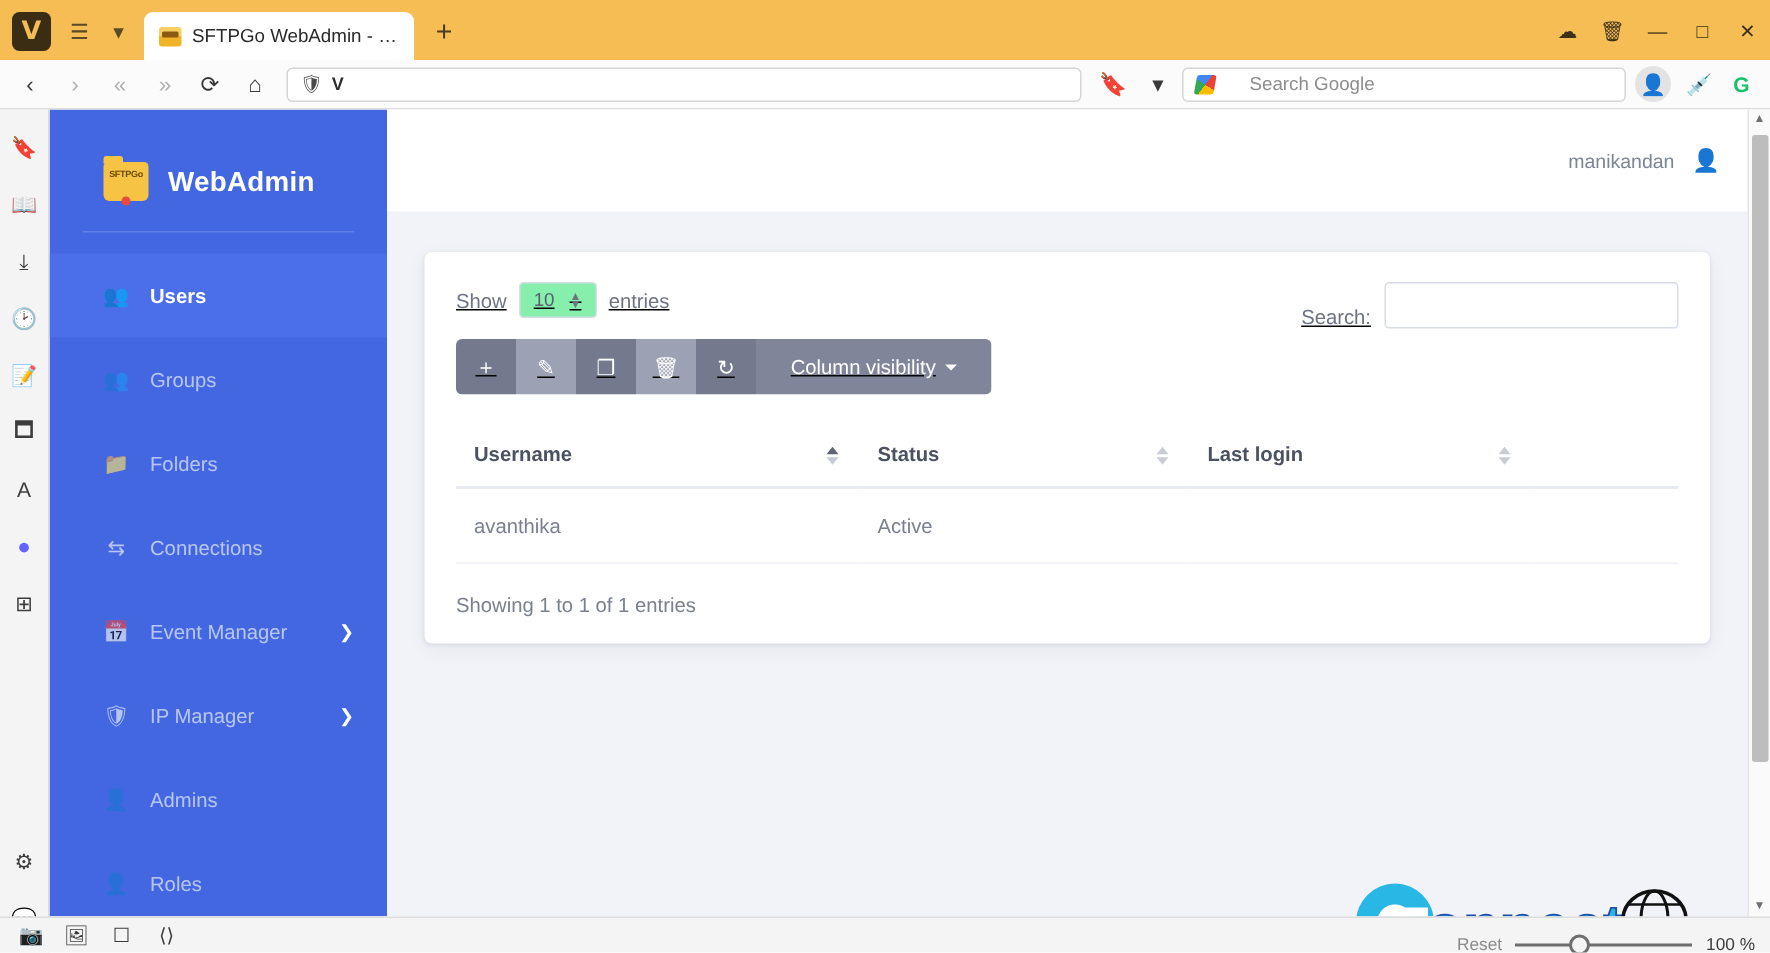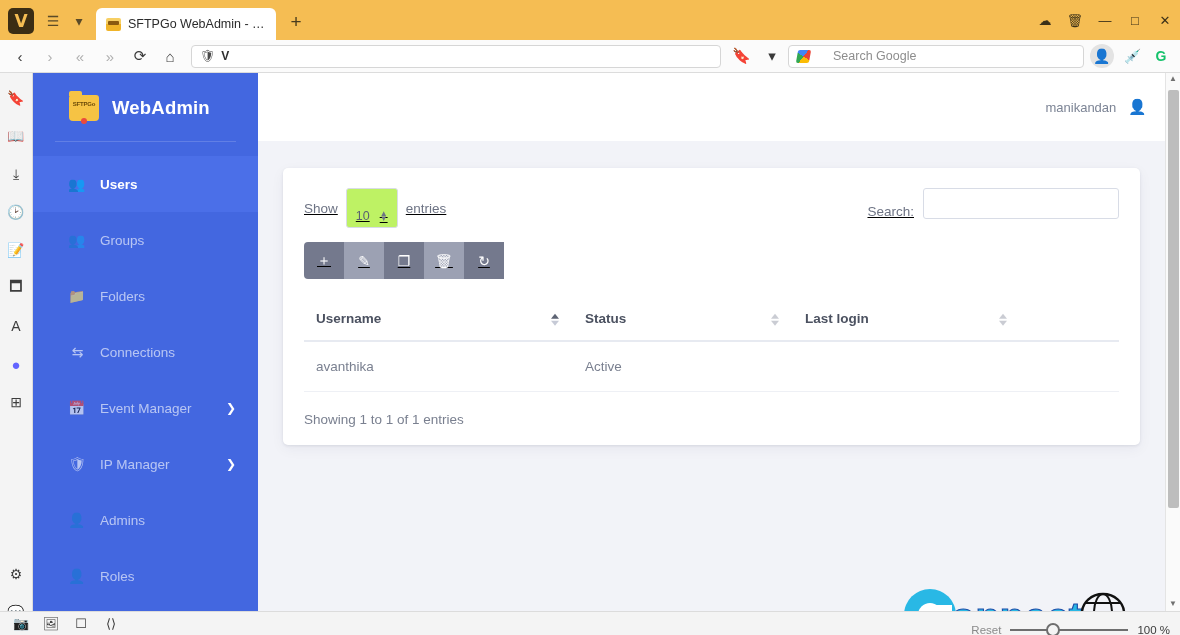--- a/index.html
+++ b/index.html
@@ -113,21 +113,21 @@
     position: absolute; left: 33px; top: 73px; width: 1135px; height: 538px;
     background: #ffffff; overflow: hidden;
   }
   .page-bg { position: absolute; inset: 0; background: #f2f3f8; }
 
   
   .app-sidebar {
     position: absolute; left: 0; top: 0; width: 225px; height: 538px;
     background: #4367e0; overflow: hidden;
   }
-  .brand { display: flex; align-items: center; gap: 13px; padding: 22px 0 20px 36px; }
+  .brand { display: flex; align-items: center; gap: 13px; padding: 35px 0 20px 36px; }
   .brand-logo {
     width: 30px; height: 26px; flex: none; position: relative;
     background: #f6c344; border-radius: 3px 3px 4px 4px;
   }
   .brand-logo::before {
     content: ""; position: absolute; left: 0; top: -4px; width: 13px; height: 5px;
     background: #f6c344; border-radius: 2px 2px 0 0;
   }
   .brand-logo .lg-text {
     position: absolute; left: 0; right: 0; top: 6px; text-align: center;
@@ -168,22 +168,22 @@
   .card-head {
     background: #fafbfe; border-bottom: 1px solid #edf0f7;
     padding: 18px 21px 17px 21px;
   }
   .card-title { color: #4367e0; font-size: 14.5px; font-weight: bold; }
   .card-body { padding: 20px 21px 18px 21px; }
 
   .controls-row { display: flex; align-items: flex-start; justify-content: space-between; text-decoration: underline; }
   .len-row { display: flex; align-items: center; gap: 8px; color: #6d7384; font-size: 13.5px; }
   .len-select {
-    border: 1px solid #d8dce6; border-radius: 3px; background: #bef264;
-    padding: 20px 6px 4px 9px; display: flex; align-items: center; gap: 10px;
+    border: 1px solid #d8dce6; border-radius: 3px; background: #86efac;
+    padding: 4px 6px 4px 9px; display: flex; align-items: center; gap: 10px;
     font-size: 12.5px; color: #5a6070; min-width: 52px;
   }
   .spin { display: flex; flex-direction: column; line-height: 5px; font-size: 8px; color: #6d7384; }
 
   .search-row { display: flex; align-items: flex-end; gap: 9px; }
   .search-label { font-size: 13.5px; color: #6d7384; }
   .search-box {
     width: 196px; height: 31px; border: 1px solid #d8dce6; border-radius: 3px;
     background: #fff;
   }
@@ -406,20 +406,24 @@
             </span>
             <span>entries</span>
           </div>
 
           <div class="btn-toolbar">
             <span class="tb-btn">＋</span>
             <span class="tb-btn light">✎</span>
             <span class="tb-btn">❐</span>
             <span class="tb-btn light">🗑</span>
             <span class="tb-btn">↻</span>
+            <span class="tb-colvis">
+              <span>Column visibility</span>
+              <span class="caret-dn"></span>
+            </span>
           </div>
         </div>
 
         <div class="search-row">
           <span class="search-label">Search:</span>
           <input class="search-box" type="text" value="" style="">
         </div>
       </div>
 
       <table class="dt">

